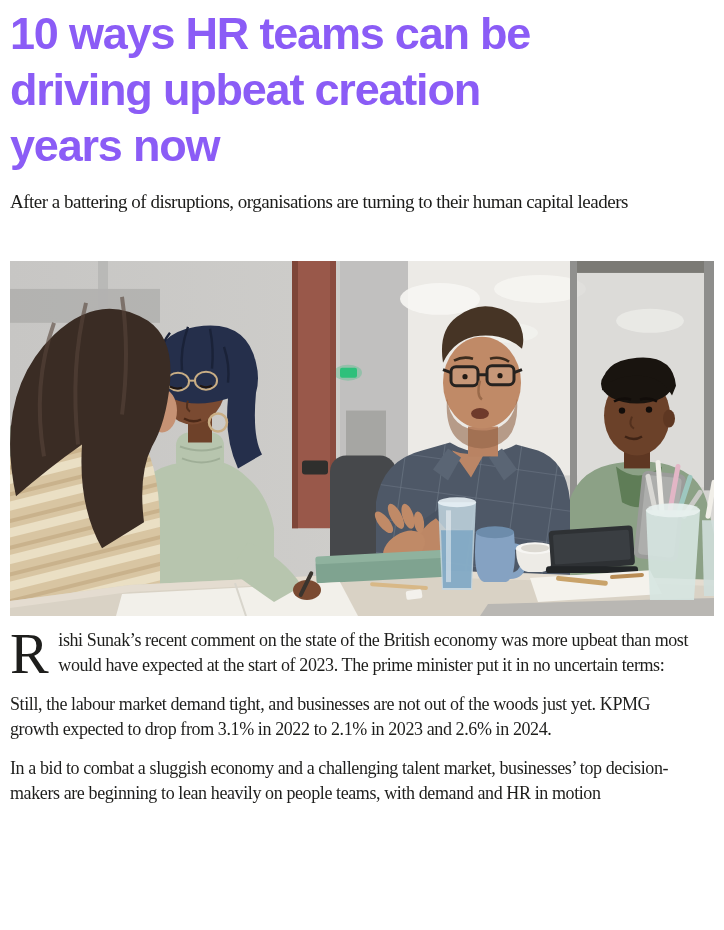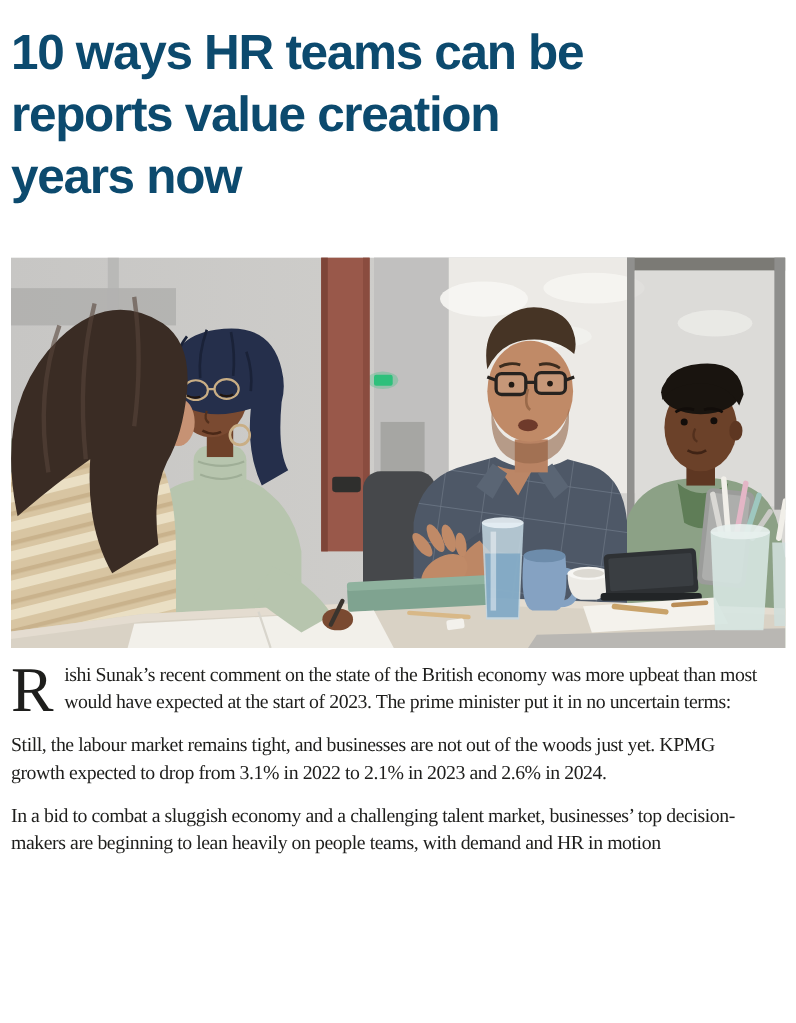--- a/index.html
+++ b/index.html
@@ -3,23 +3,23 @@
 <meta charset="utf-8">
 <style>
   html,body { margin:0; padding:0; }
   body {
     width:724px; height:930px; overflow:hidden; background:#ffffff;
     font-family:"Liberation Serif", serif;
   }
   .page { padding:0 10px; width:704px; }
 
   h1.headline {
-    margin:0; padding-top:20px;
+    margin:0; padding-top:6px;
     font-family:"Liberation Sans", sans-serif; font-weight:700;
-    font-size:45px; line-height:56px; letter-spacing:-1.2px; color:#0c4a6e;
+    font-size:45px; line-height:56px; letter-spacing:-1.2px; color:#8b5cf6;
   }
   .hline { display:block; white-space:nowrap; }
 
   .standfirst {
     margin:14px 0 0 0; font-size:19px; line-height:27px;
     letter-spacing:-0.5px; color:#1c1c1a;
   }
   .line { display:block; white-space:nowrap; }
 
   figure.hero { margin:46px 0 0 0; width:704px; height:355px; }
@@ -35,25 +35,26 @@
     padding:2px 10px 0 0; color:#1e1e1c;
   }
 </style>
 </head>
 <body>
 
 <div class="page">
 
   <h1 class="headline">
     <span class="hline">10 ways HR teams can be</span>
-    <span class="hline">reports value creation</span>
+    <span class="hline">driving upbeat creation</span>
     <span class="hline">years now</span>
   </h1>
 
   <p class="standfirst">
+    <span class="line">After a battering of disruptions, organisations are turning to their human capital leaders</span>
   </p>
 
   <figure class="hero" role="img" aria-label="Four colleagues around an office meeting table: a man in a dark checked shirt gestures while two women and another man listen">
     <svg viewBox="0 0 704 356" preserveAspectRatio="none" xmlns="http://www.w3.org/2000/svg">
       <defs>
         <linearGradient id="bgfade" x1="0" y1="0" x2="1" y2="0">
           <stop offset="0" stop-color="#c7c6c4"></stop>
           <stop offset="0.55" stop-color="#cfcecb"></stop>
           <stop offset="1" stop-color="#d8d7d4"></stop>
         </linearGradient>
@@ -235,21 +236,21 @@
     </svg>
   </figure>
 
   <div class="article">
     <p>
       <span class="dropcap">R</span>
       <span class="line">ishi Sunak’s recent comment on the state of the British economy was more upbeat than most</span>
       <span class="line">would have expected at the start of 2023. The prime minister put it in no uncertain terms:</span>
     </p>
     <p>
-      <span class="line">Still, the labour market remains tight, and businesses are not out of the woods just yet. KPMG</span>
+      <span class="line">Still, the labour market demand tight, and businesses are not out of the woods just yet. KPMG</span>
       <span class="line">growth expected to drop from 3.1% in 2022 to 2.1% in 2023 and 2.6% in 2024.</span>
     </p>
     <p>
       <span class="line">In a bid to combat a sluggish economy and a challenging talent market, businesses’ top decision-</span>
       <span class="line">makers are beginning to lean heavily on people teams, with demand and HR in motion</span>
     </p>
   </div>
 
 </div>
 

